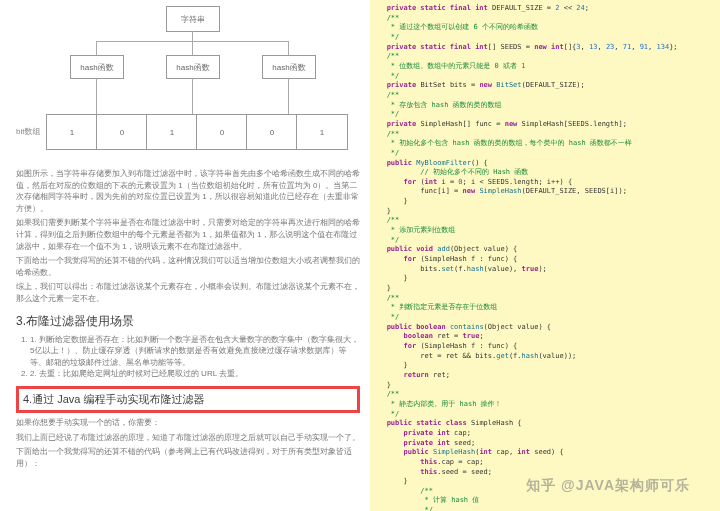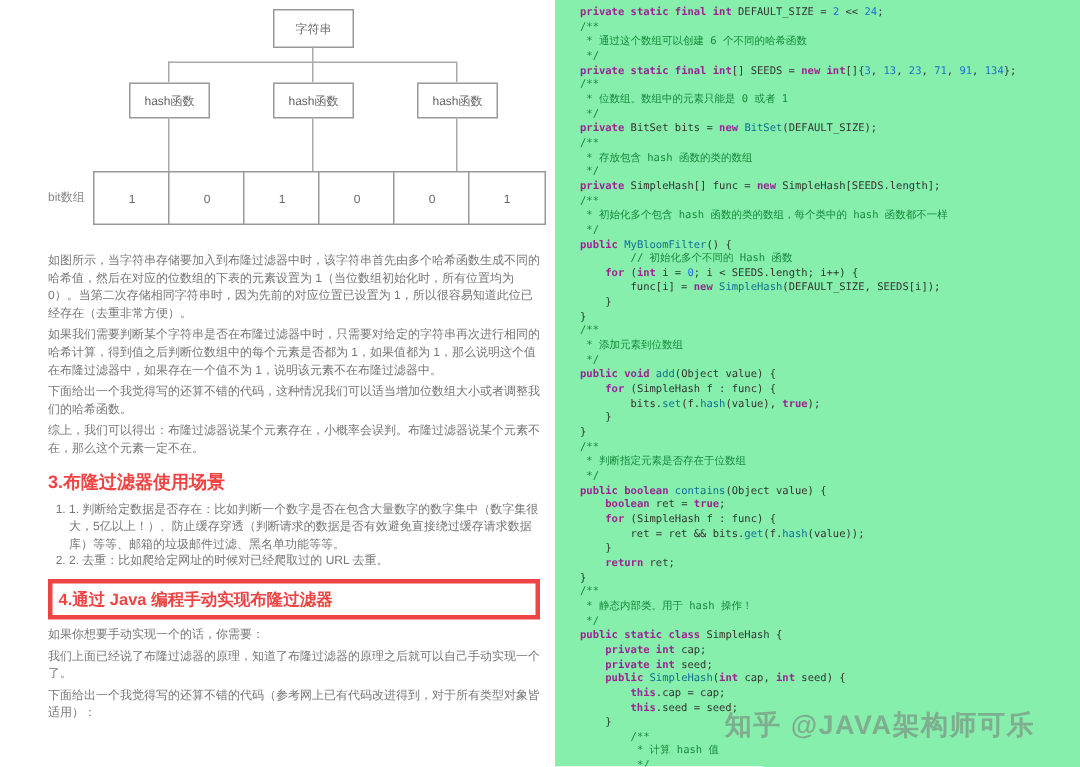--- a/index.html
+++ b/index.html
@@ -1,37 +1,37 @@
 <!DOCTYPE html>
 <html><head>
 <meta charset="utf-8">
 <style>
   html,body{margin:0;padding:0;background:#fff;font-family:"Microsoft YaHei",Arial,sans-serif;font-size:10px;color:#555}
   .page{display:flex;width:720px;height:511px;overflow:hidden}
-  .left{width:370px;padding:6px 10px 6px 32px;box-sizing:border-box}
-  .right{width:350px;padding:4px 8px 4px 4px;box-sizing:border-box;background:#86efac}
+  .left{width:370px;padding:6px 10px 6px 16px;box-sizing:border-box}
+  .right{width:350px;padding:4px 8px 4px 4px;box-sizing:border-box;background:#fef9c3}
   
   .diagram{position:relative;height:158px;margin-bottom:4px}
   .dbox{position:absolute;border:1px solid #999;background:#fff;font-size:8px;display:flex;align-items:center;justify-content:center;color:#666}
   .link{position:absolute;border-left:1px solid #aaa}
   .hlink{position:absolute;border-top:1px solid #aaa}
   
   p{margin:3px 0;font-size:8px;line-height:1.45;color:#777}
-  h3{margin:8px 0 4px;font-size:12px;color:#ef4444;font-weight:bold}
+  h3{margin:8px 0 4px;font-size:12px;color:#404040;font-weight:normal}
   ol{margin:2px 0 6px 14px;padding:0}
   ol li{font-size:8px;color:#777;line-height:1.45}
   .redbox{border:3px solid #ef4444;padding:3px 4px;margin:4px 0}
   .redbox h3{margin:0;font-size:11px}
   
   .code{font-family:Consolas,monospace;font-size:7px;line-height:1.38;white-space:pre;color:#333}
   .kw{color:#9b2393;font-weight:bold}
   .nu{color:#1c6dd0}
   .cm{color:#168a3a}
   .fn{color:#107090}
-  .watermark{position:absolute;right:30px;bottom:16px;font-size:18px;color:rgba(120,120,120,.55);font-weight:bold;letter-spacing:1px;pointer-events:none}
+  .watermark{position:absolute;right:30px;bottom:16px;font-size:14px;color:rgba(120,120,120,.55);font-weight:bold;letter-spacing:1px;pointer-events:none}
   .pagewrap{position:relative;width:720px;height:511px}
 </style>
 </head>
 <body>
 
 <div class="pagewrap">
 <div class="page">
 
   <div class="left">
     <div class="diagram">

